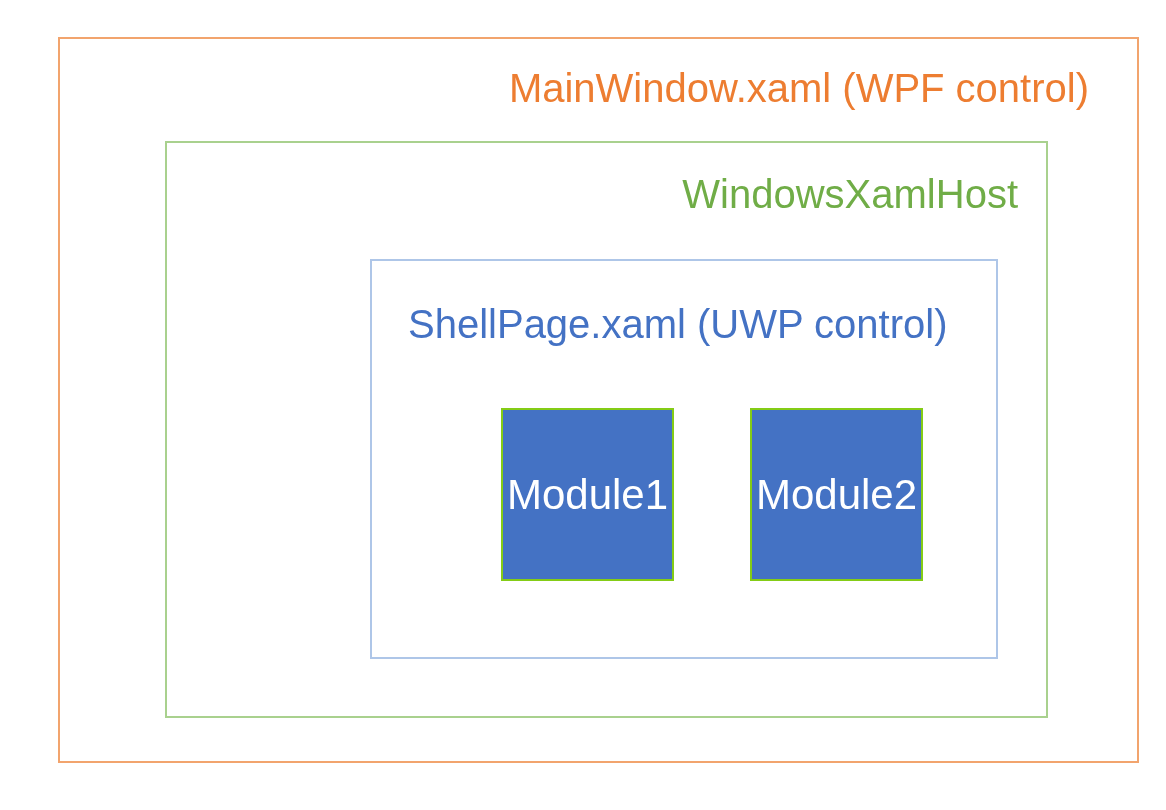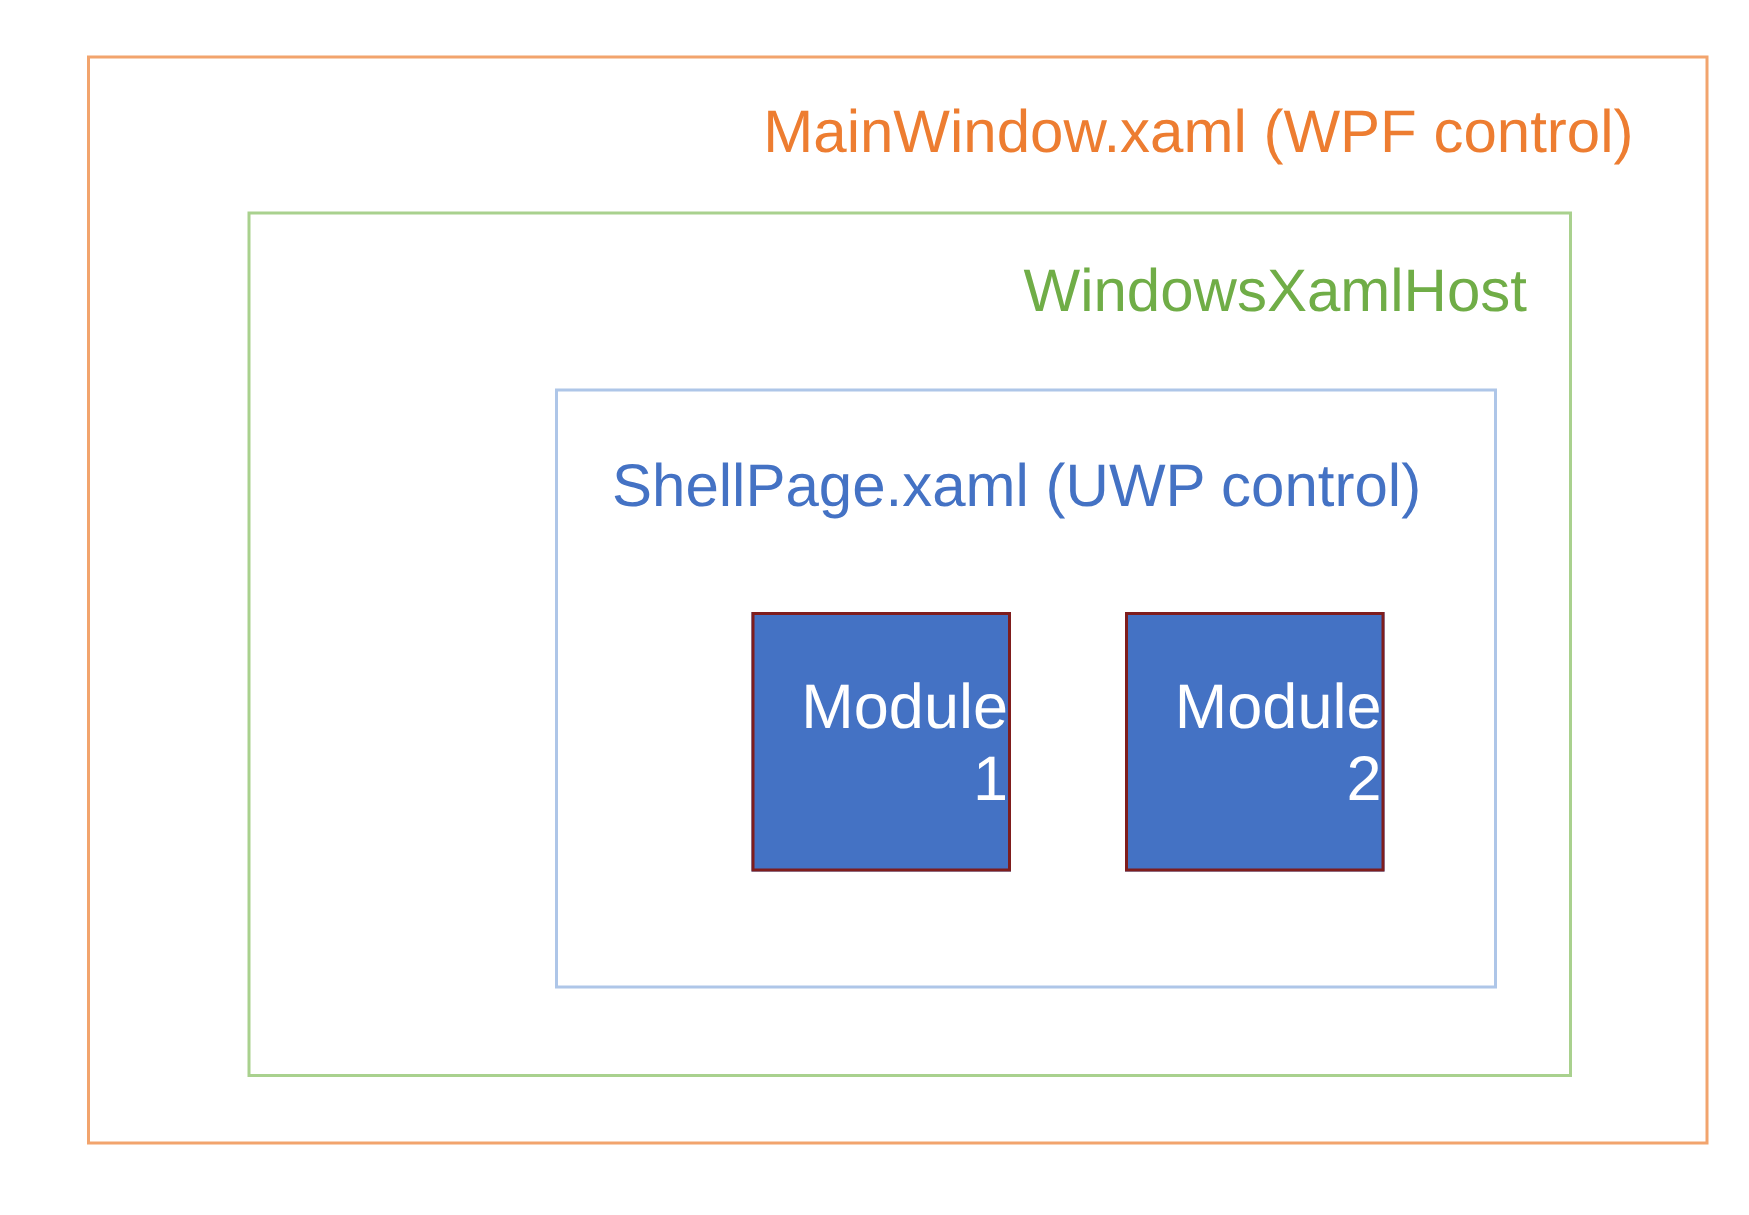--- a/index.html
+++ b/index.html
@@ -57,25 +57,25 @@
     top: 302px;
     left: 408px;
     color: #4472c4;
   }
   .module-box {
     position: absolute;
     top: 408px;
     width: 173px;
     height: 173px;
     background: #4472c4;
-    border: 2px solid #7f1d1d;
+    border: 2px solid #84cc16;
     box-sizing: border-box;
     display: flex;
-    flex-direction: column;
-    align-items: flex-end;
+    flex-direction: row;
+    align-items: center;
     justify-content: center;
     color: #ffffff;
     font-size: 42px;
     line-height: 48px;
     text-align: center;
   }
   .module-1 { left: 501px; }
   .module-2 { left: 750px; }
 </style>
 </head>

